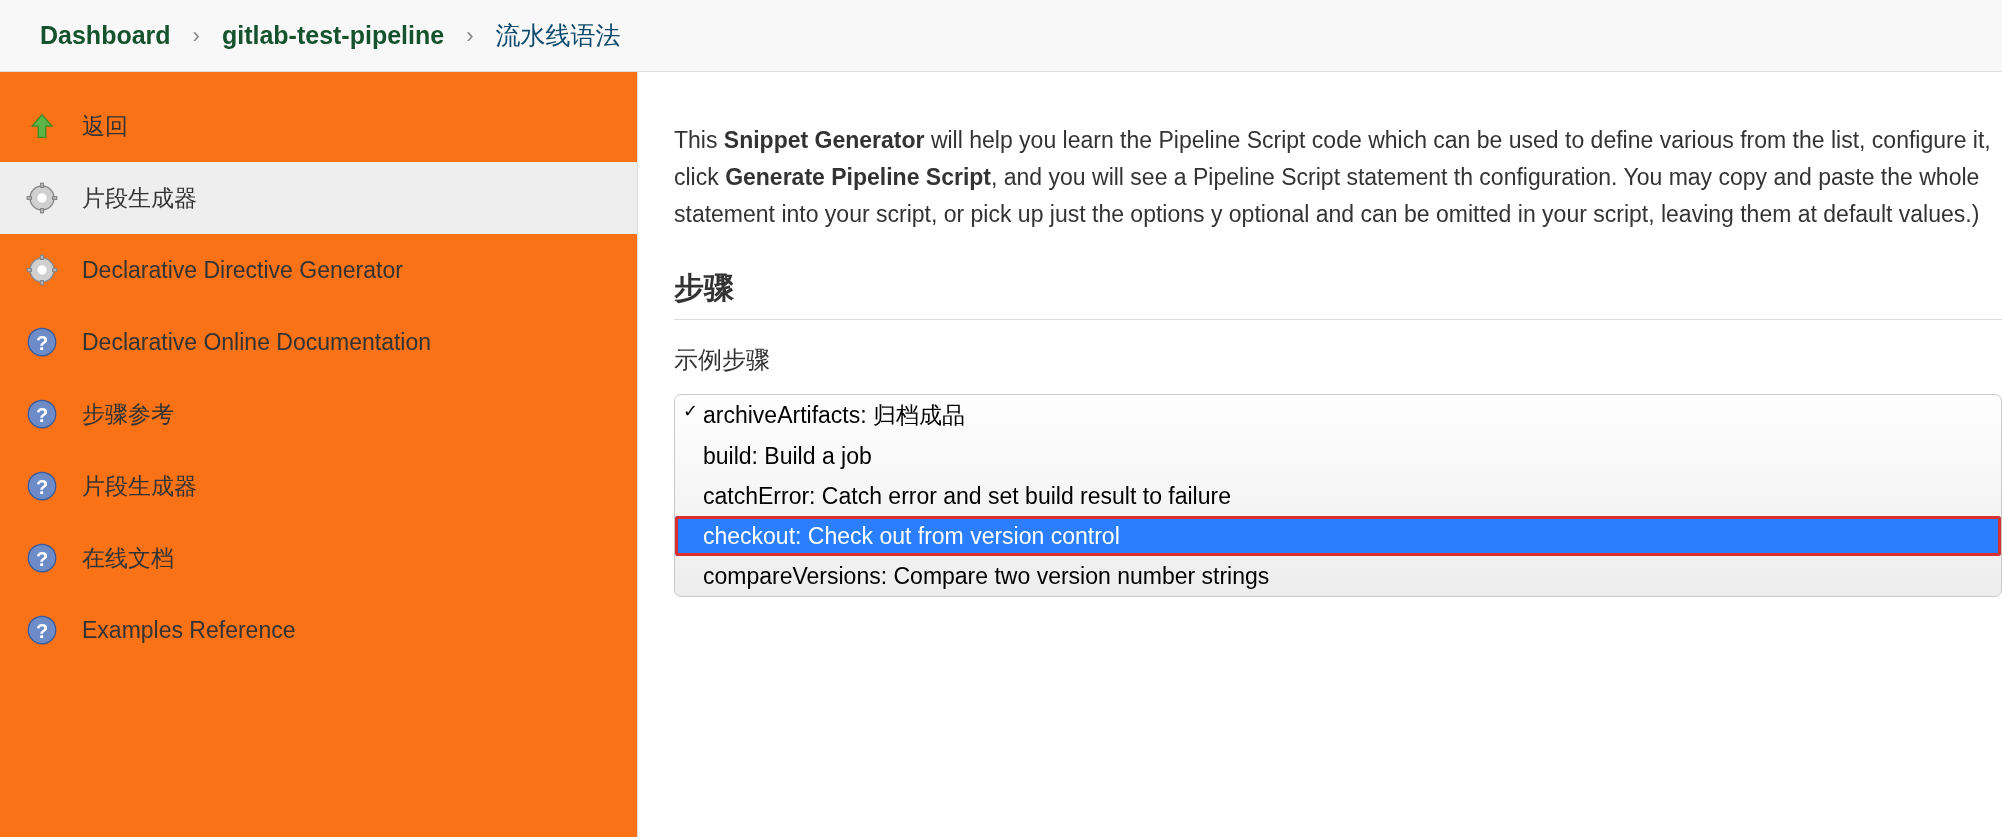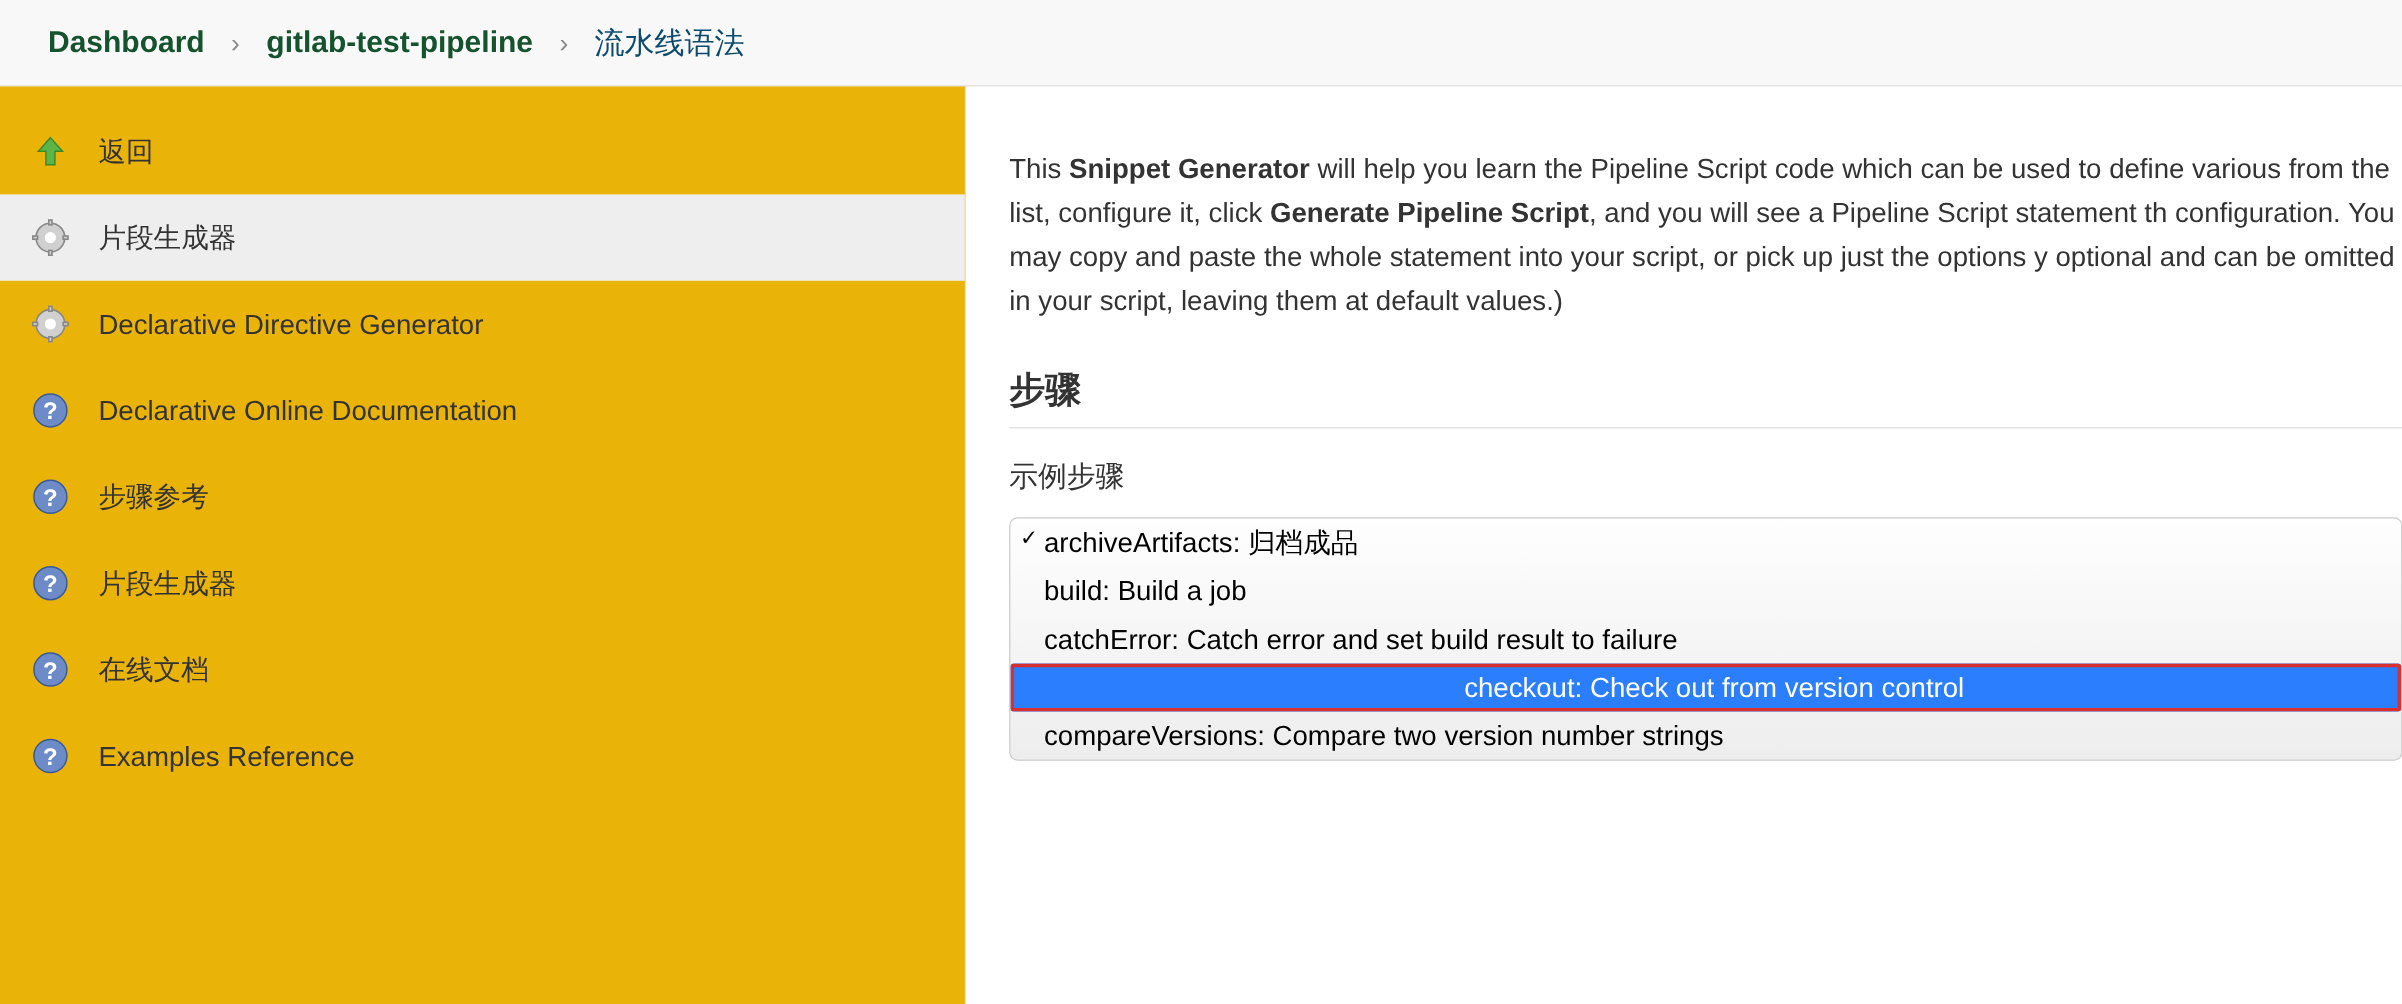--- a/index.html
+++ b/index.html
@@ -33,23 +33,23 @@
     .breadcrumb-sep {
       margin: 0 22px;
       color: #888;
       font-size: 22px;
     }
     .main {
       display: flex;
       height: calc(837px - 72px);
     }
     .sidebar {
-      width: 805px;
+      width: 638px;
       border-right: 1px solid #ddd;
-      background: #eab308;
+      background: #f97316;
       padding-top: 18px;
     }
     .sidebar-item {
       display: flex;
       align-items: center;
       padding: 18px 20px 18px 24px;
       cursor: pointer;
       font-size: 23px;
       color: #333;
       gap: 22px;
@@ -111,21 +111,20 @@
       top: 4px;
       font-size: 18px;
     }
     .dropdown-option.selected {
       background: #2b7fff;
       color: #fff;
     }
     .dropdown-option.highlighted {
       box-shadow: inset 0 0 0 3px #d92f2f;
       border-radius: 3px;
-      text-align: center;
     }
   </style>
 </head>
 <body>
 
 <div class="breadcrumb">
   <a class="breadcrumb-item">Dashboard</a>
   <span class="breadcrumb-sep">›</span>
   <a class="breadcrumb-item">gitlab-test-pipeline</a>
   <span class="breadcrumb-sep">›</span>

